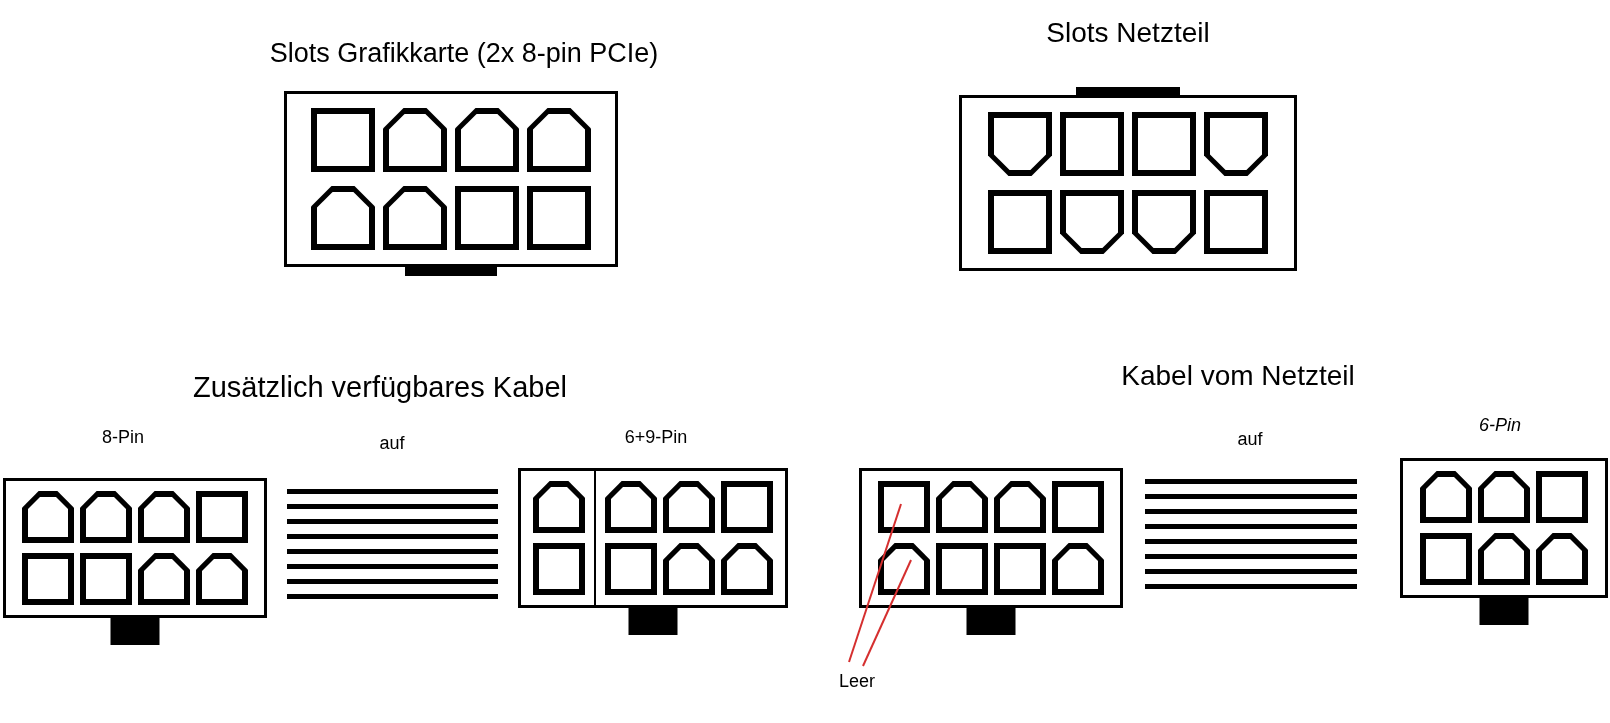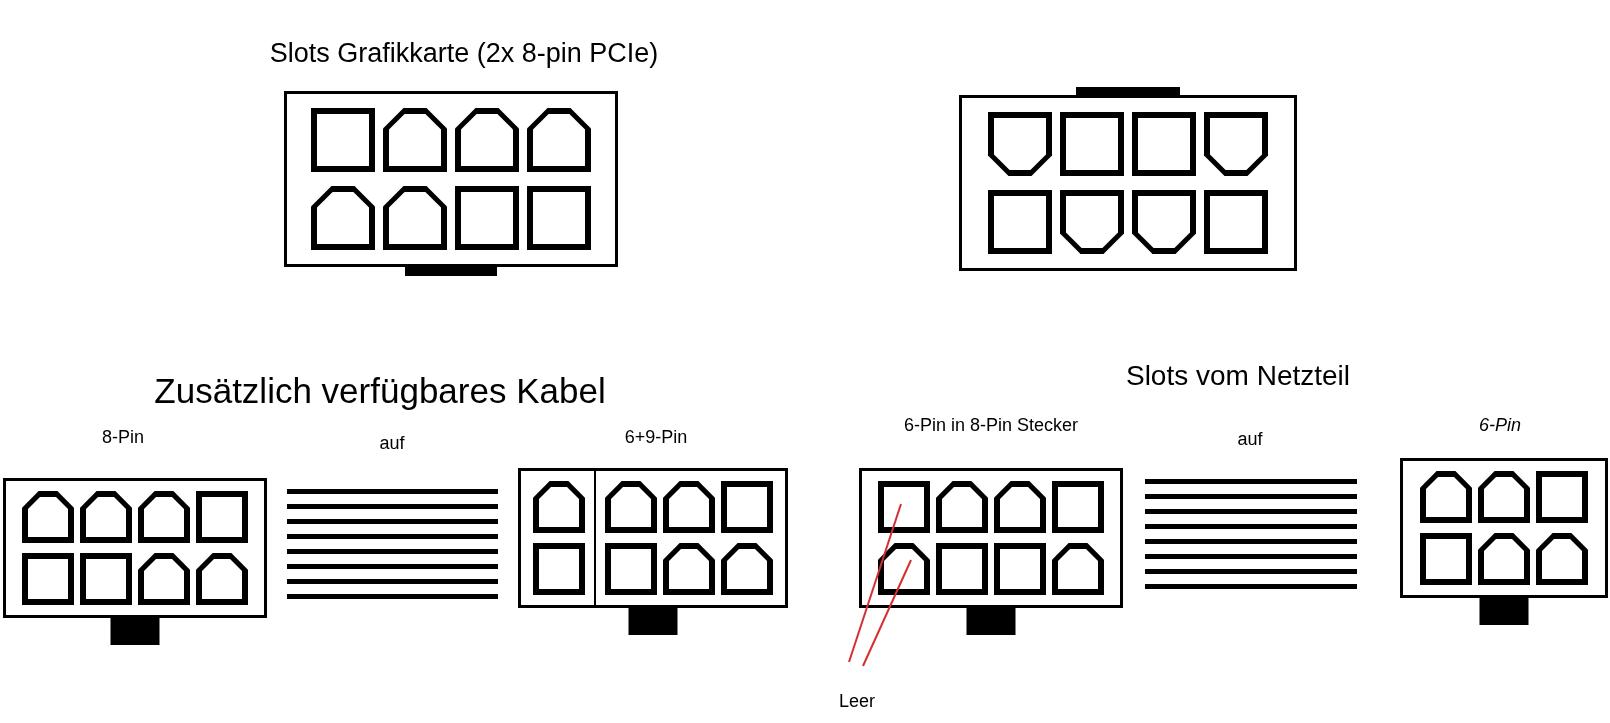--- a/index.html
+++ b/index.html
@@ -50,30 +50,30 @@
     background: repeating-linear-gradient(180deg, #000 0, #000 5px, transparent 5px, transparent 15px);
   }
   .annotation-svg { position: absolute; overflow: visible; }
 </style>
 </head>
 <body>
 
 <div class="canvas">
 
   <div class="t title-lg" style="left:214px; top:38px;  width:500px;">Slots Grafikkarte (2x 8-pin PCIe)</div>
-  <div class="t title-lg" style="left:130px; top:371px; width:500px; font-size:35px;">Zusätzlich verfügbares Kabel</div>
-  <div class="t title-lg" style="left:1088px; top:360px; width:300px; font-size:28px;">Slots vom Netzteil</div>
+  <div class="t title-lg" style="left:978px; top:17px;  width:300px; font-size:28px;">Slots Netzteil</div>
+  <div class="t title-lg" style="left:130px; top:371px; width:500px; font-size:29px;">Zusätzlich verfügbares Kabel</div>
+  <div class="t title-lg" style="left:1088px; top:360px; width:300px; font-size:28px;">Kabel vom Netzteil</div>
 
   <div class="t title-md" style="left:63px;   top:427px; width:120px;">8-Pin</div>
   <div class="t title-md" style="left:352px;  top:433px; width:80px;">auf</div>
   <div class="t title-md" style="left:596px;  top:427px; width:120px;">6+9-Pin</div>
-  <div class="t title-md" style="left:860px;  top:415px; width:262px;">6-Pin in 8-Pin Stecker</div>
   <div class="t title-md" style="left:1210px; top:429px; width:80px;">auf</div>
   <div class="t title-md" style="left:1440px; top:415px; width:120px;font-style:italic;">6-Pin</div>
-  <div class="t title-md" style="left:807px;  top:671px; width:100px;margin-top:20px;">Leer</div>
+  <div class="t title-md" style="left:807px;  top:671px; width:100px;">Leer</div>
 
   <div class="connector lg" style="left:284px;  top:91px;  width:334px; height:176px;">
       <div class="tab tab-bottom-wide"></div>
       <div class="pins">
         <div class="pin-row">
           <div class="pin sq"></div>
           <div class="pin ct"></div>
           <div class="pin ct"></div>
           <div class="pin ct"></div>
         </div>

